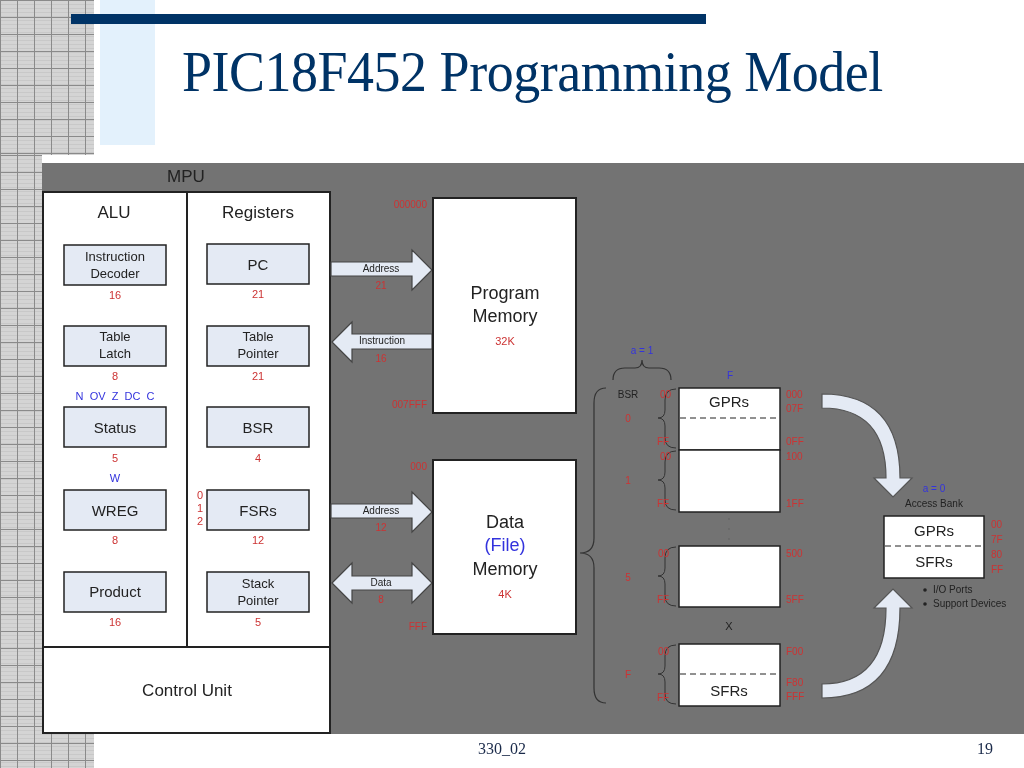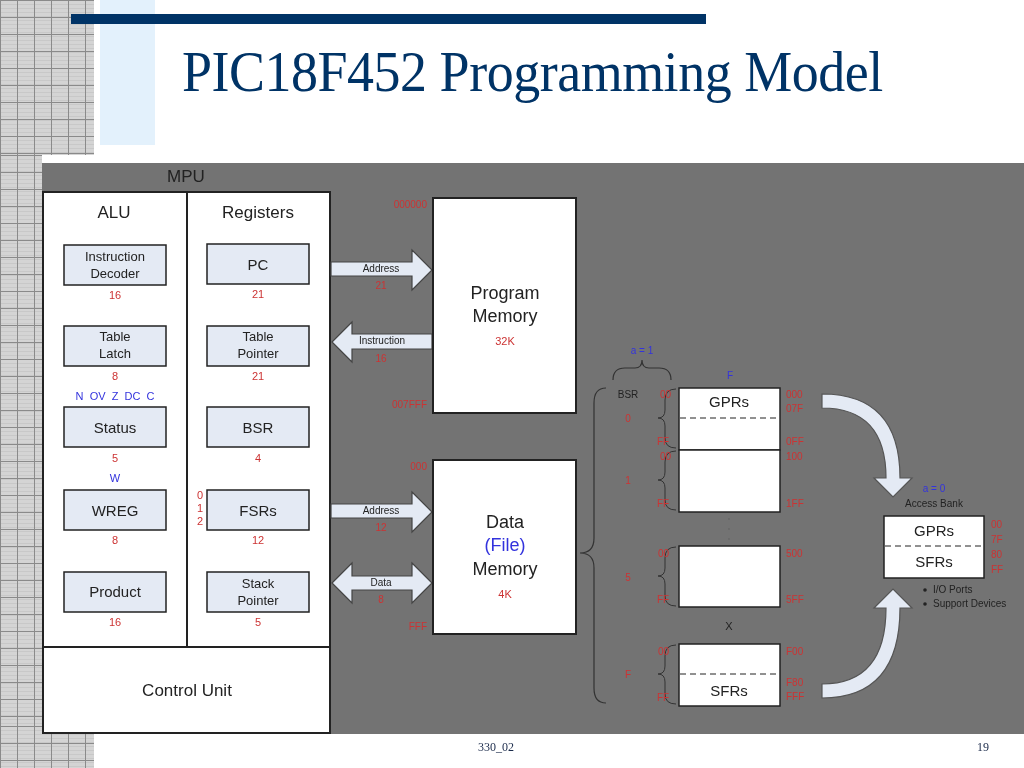--- a/index.html
+++ b/index.html
@@ -21,21 +21,21 @@
   .grid-bottom { position:absolute; left:0; top:726px; width:94px; height:42px;
     background-color:#d4d4d4;
     background-image:
       linear-gradient(to right, #8a8a8a 1px, transparent 1px),
       linear-gradient(to bottom, #8a8a8a 1px, transparent 1px),
       linear-gradient(to bottom, #c8c8c8 1px, transparent 1px);
     background-size:17px 17px, 17px 17px, 17px 4px; }
   .blue-band { position:absolute; left:100px; top:0; width:55px; height:145px; background:#e3f1fc; }
   .title-bar { position:absolute; left:71px; top:14px; width:635px; height:10px; background:#003366; }
   .title { position:absolute; left:182px; top:38px; font-family:"Liberation Serif", serif; font-size:58px; color:#003366; white-space:nowrap; transform:scaleX(0.93); transform-origin:left top; letter-spacing:-0.5px; }
-  .footer { position:absolute; top:740px; font-family:"Liberation Serif", serif; font-size:12px; color:#1a2a4a;text-align:right; }
+  .footer { position:absolute; top:740px; font-family:"Liberation Serif", serif; font-size:16px; color:#1a2a4a;text-align:right; }
   .diagram { position:absolute; left:42px; top:163px; width:982px; height:571px; background:#737373; }
   svg text { font-family:"Liberation Sans", sans-serif; }
   .dark { fill:#222; }
   .red { fill:#cc3333; }
   .blue { fill:#3333dd; }
 </style>
 </head>
 <body>
 
 <div class="grid-top"></div>

